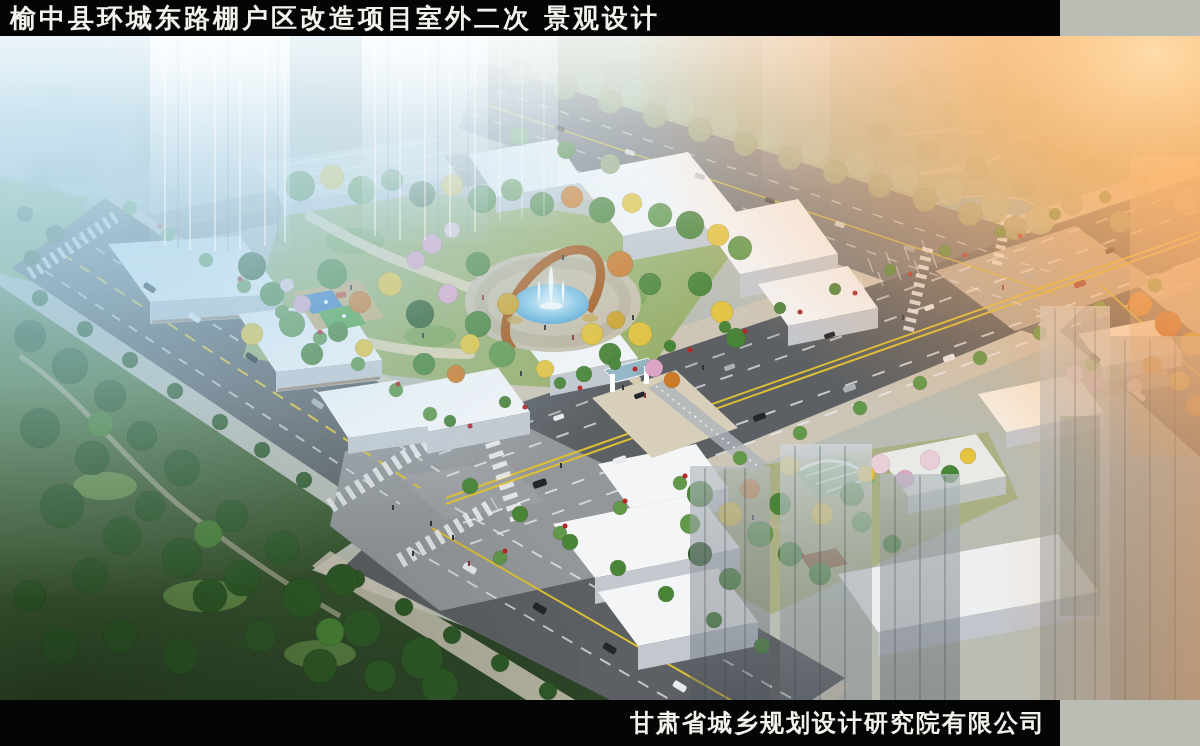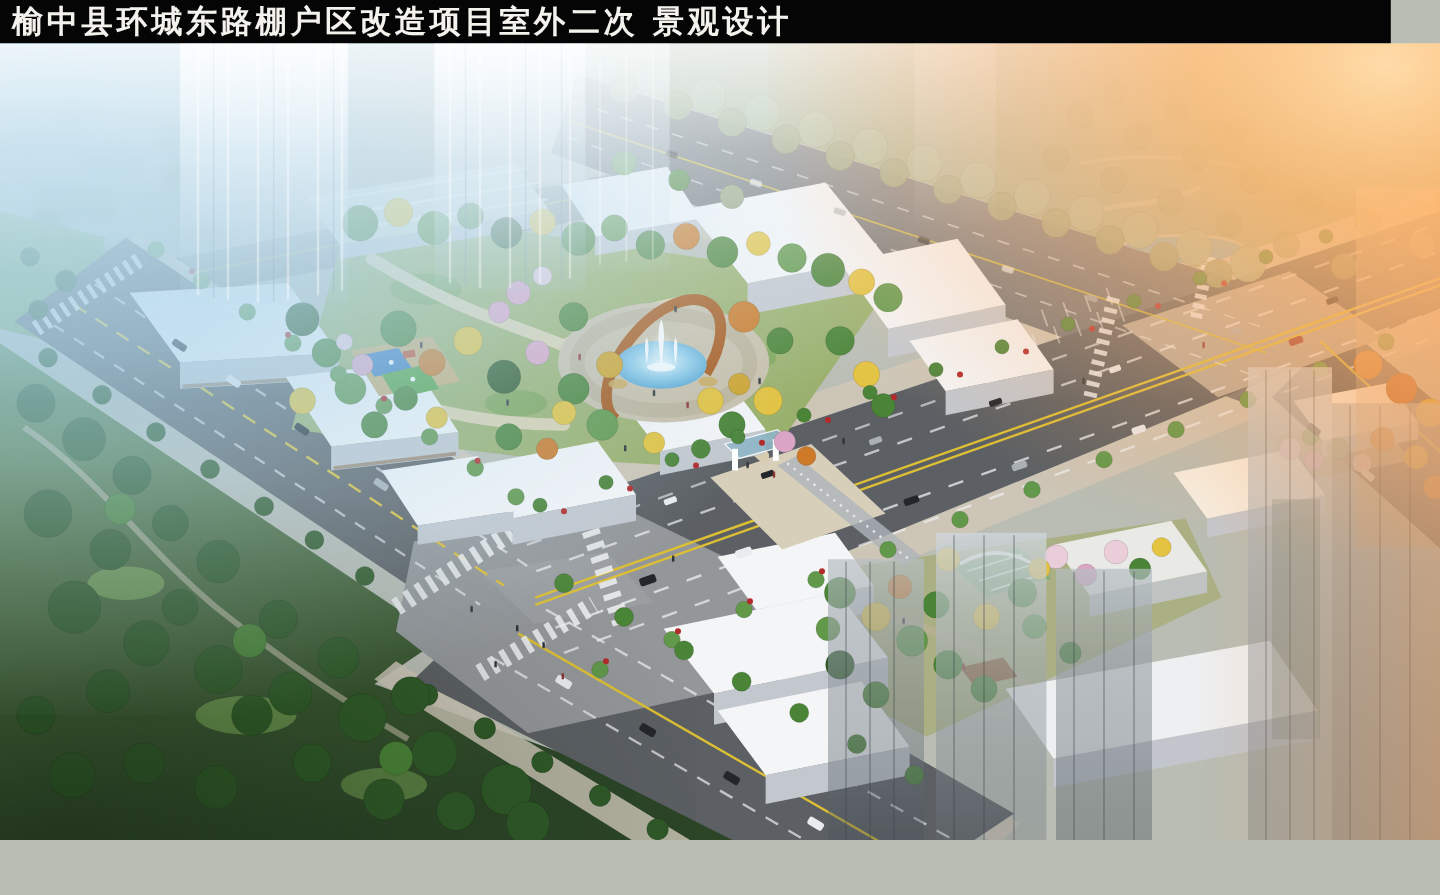--- a/index.html
+++ b/index.html
@@ -1,17 +1,17 @@
 <!DOCTYPE html>
 <html style="--letterbox: #050505; --title-text: #f4f2ec; --scene-base: #b9bdb4; --road: #5c6064; --road-far: #6e7276; --plaza: #94979a; --sidewalk: #cdc5b6; --path: #ddd3b2; --courtyard-ground: #9ab06c; --courtyard-south: #a9af80; --lawn: #6f9b52; --lawn-light: #87ae66; --park-dark: #3a5a33; --tree-dark: #2f5a28; --tree-green: #4a8437; --tree-mid: #61984a; --tree-light: #82b15e; --tree-yellow: #e3c340; --tree-gold: #cfa42d; --tree-orange: #cc7a28; --tree-rust: #b95a1e; --tree-pink: #dba6c5; --tree-pale: #e9cdd9; --tree-olive: #93a178; --tree-faded: #a3b694; --bldg-top: #f4f5f7; --bldg-side: #c3c8cf; --bldg-shade: #a8aeb7; --pool-blue: #4a9fd0; --pergola-rust: #a85a1c; --glass-green: #7fae78; --marking-white: #eef0f2; --marking-yellow: #dcbf35; --flower-red: #b22a2a; --car-dark: #23272c; --car-white: #e9ebee; --car-silver: #aab0b6; --car-red: #953434; --haze-blue: #a3d2ea; --glow-orange: #ffae5c;"><head>
 <meta charset="utf-8">
 <style>
   html,body{margin:0;padding:0;background:#000;}
   #frame{position:relative;width:1200px;height:746px;overflow:hidden;background:var(--scene-base,#b9bdb4);font-family:"DejaVu Serif","Liberation Serif",serif;}
-  .bar{position:absolute;left:0;width:1159px;background:var(--letterbox,#050505);z-index:30;display:flex;align-items:center;}
+  .bar{position:absolute;left:0;width:1060px;background:var(--letterbox,#050505);z-index:30;display:flex;align-items:center;}
   #topbar{top:0;height:36px;}
   #bottombar{bottom:0;height:46px;justify-content:flex-end;}
   #title{color:var(--title-text,#f4f2ec);font-size:26px;font-weight:700;letter-spacing:3px;padding-left:10px;white-space:nowrap;}
   #credit{color:var(--title-text,#f4f2ec);font-size:24px;font-weight:700;letter-spacing:2px;padding-right:14px;white-space:nowrap;}
   #scene{position:absolute;top:36px;left:0;}
   
   .road{fill:var(--road,#5c6064)} .roadfar{fill:var(--road-far,#6e7276)}
   .plaza{fill:var(--plaza,#94979a)} .side{fill:var(--sidewalk,#cdc5b6)}
   .btop{fill:var(--bldg-top,#f4f5f7)} .bside{fill:var(--bldg-side,#c3c8cf)}
   .tg{fill:var(--tree-green,#4a8437)} .td{fill:var(--tree-dark,#2f5a28)} .tm{fill:var(--tree-mid,#61984a)} .ty{fill:var(--tree-yellow,#e3c340)} .tgo{fill:var(--tree-gold,#cfa42d)}
@@ -676,14 +676,17 @@
 
     <rect x="0" y="0" width="1200" height="300" fill="url(#gHaze)"></rect>
     <rect x="1000" y="0" width="200" height="664" fill="url(#gWarmStrip)"></rect>
     <rect x="640" y="0" width="560" height="440" fill="url(#gOrange)"></rect>
     <rect x="0" y="350" width="580" height="314" fill="url(#gVig)"></rect>
   </svg>
 
   <div id="topbar" class="bar">
     <span id="title">榆中县环城东路棚户区改造项目室外二次 景观设计</span>
   </div>
+  <div id="bottombar" class="bar">
+    <span id="credit">甘肃省城乡规划设计研究院有限公司</span>
+  </div>
 
 </div>
 
 </body></html>

